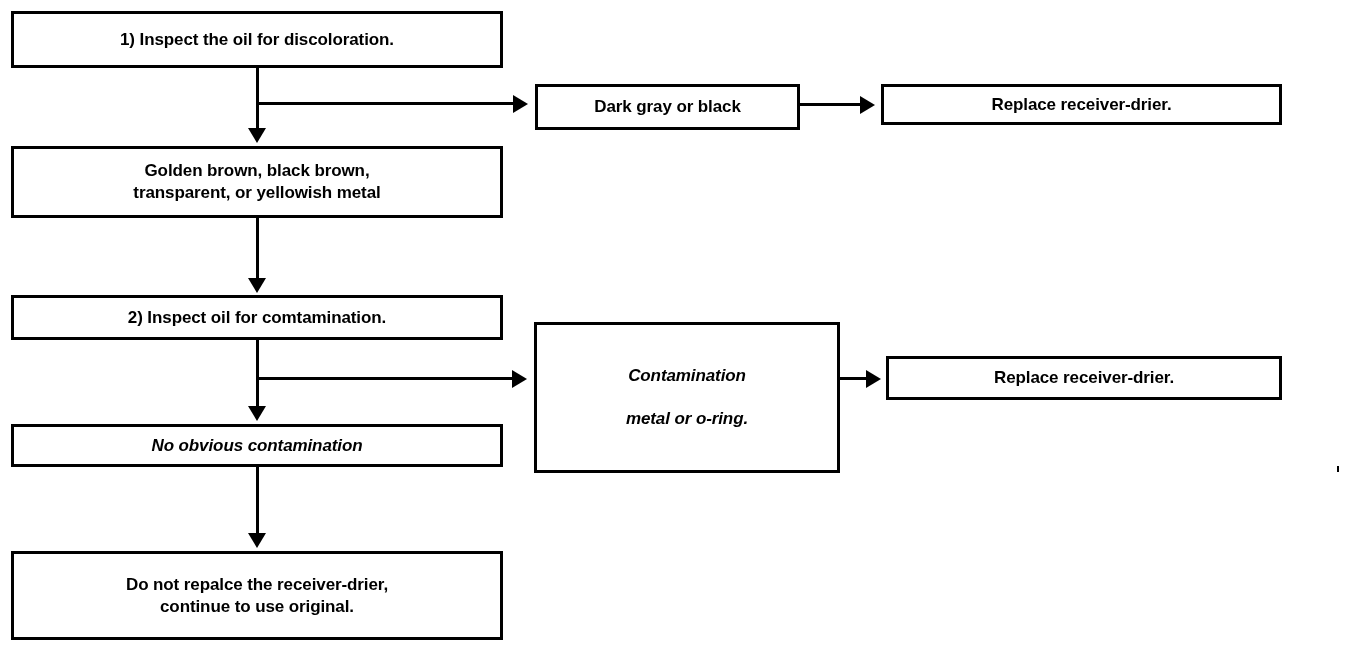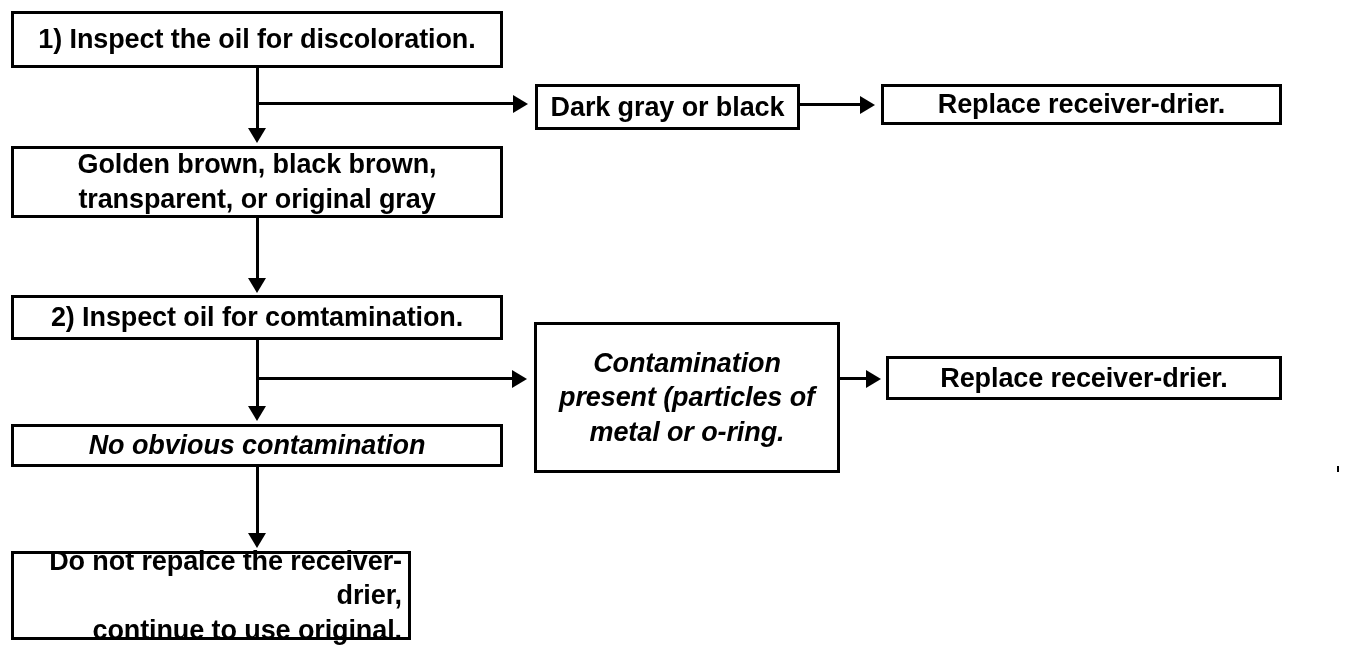--- a/index.html
+++ b/index.html
@@ -20,21 +20,21 @@
   }
   .node {
     position: absolute;
     box-sizing: border-box;
     border: 3px solid #000000;
     background: #ffffff;
     display: flex;
     align-items: center;
     justify-content: center;
     text-align: center;
-    font-size: 27px;
+    font-size: 17px;
     font-weight: 700;
     line-height: 1.28;
     letter-spacing: -0.1px;
     padding: 2px 6px;
     color: #000000;
   }
   .node .label {
     display: block;
     width: 100%;
   }
@@ -85,45 +85,45 @@
     <span class="label">Dark gray or black</span>
   </div>
 
   <div class="node" style="left:881px; top:84px; width:401px; height:41px;">
     <span class="label">Replace receiver-drier.</span>
   </div>
 
   <div class="node" style="left:11px; top:146px; width:492px; height:72px;">
     <span class="label">
       <span>Golden brown, black brown,</span><br>
-      <span>transparent, or original gray</span>
+      <span>transparent, or yellowish metal</span>
     </span>
   </div>
 
   <div class="node" style="left:11px; top:295px; width:492px; height:45px;">
     <span class="label">2) Inspect oil for comtamination.</span>
   </div>
 
   <div class="node" style="left:534px; top:322px; width:306px; height:151px;font-style:italic;">
     <span class="label">
       <span>Contamination</span><br>
-      <span>present (particles of</span><br>
+      <br>
       <span>metal or o-ring.</span>
     </span>
   </div>
 
   <div class="node" style="left:886px; top:356px; width:396px; height:44px;">
     <span class="label">Replace receiver-drier.</span>
   </div>
 
   <div class="node" style="left:11px; top:424px; width:492px; height:43px;font-style:italic;">
     <span class="label">No obvious contamination</span>
   </div>
 
-  <div class="node" style="left:11px; top:551px; width:400px; height:89px;text-align:right;">
+  <div class="node" style="left:11px; top:551px; width:492px; height:89px;">
     <span class="label">
       <span>Do not repalce the receiver-drier,</span><br>
       <span>continue to use original.</span>
     </span>
   </div>
 
   <div class="vline" style="left:256px; top:68px; height:62px;"></div>
   <div class="arrow-down" style="left:248px; top:128px;"></div>
 
   <div class="hline" style="left:256px; top:102px; width:259px;"></div>

